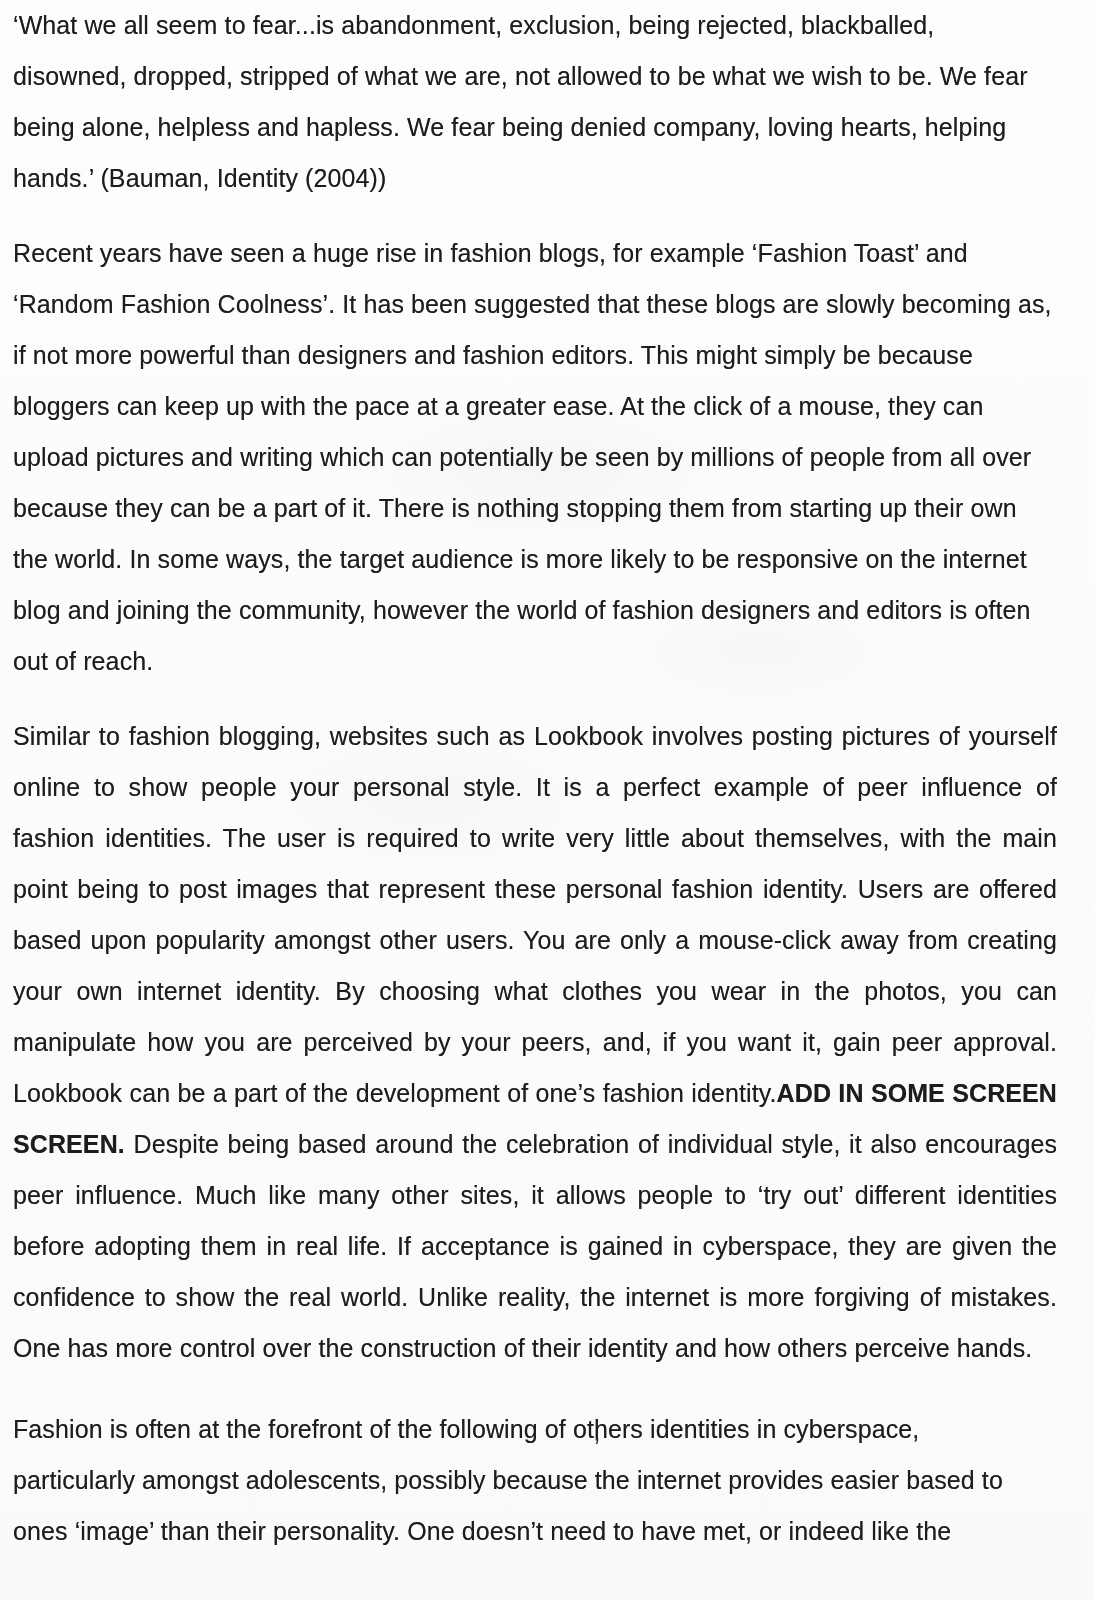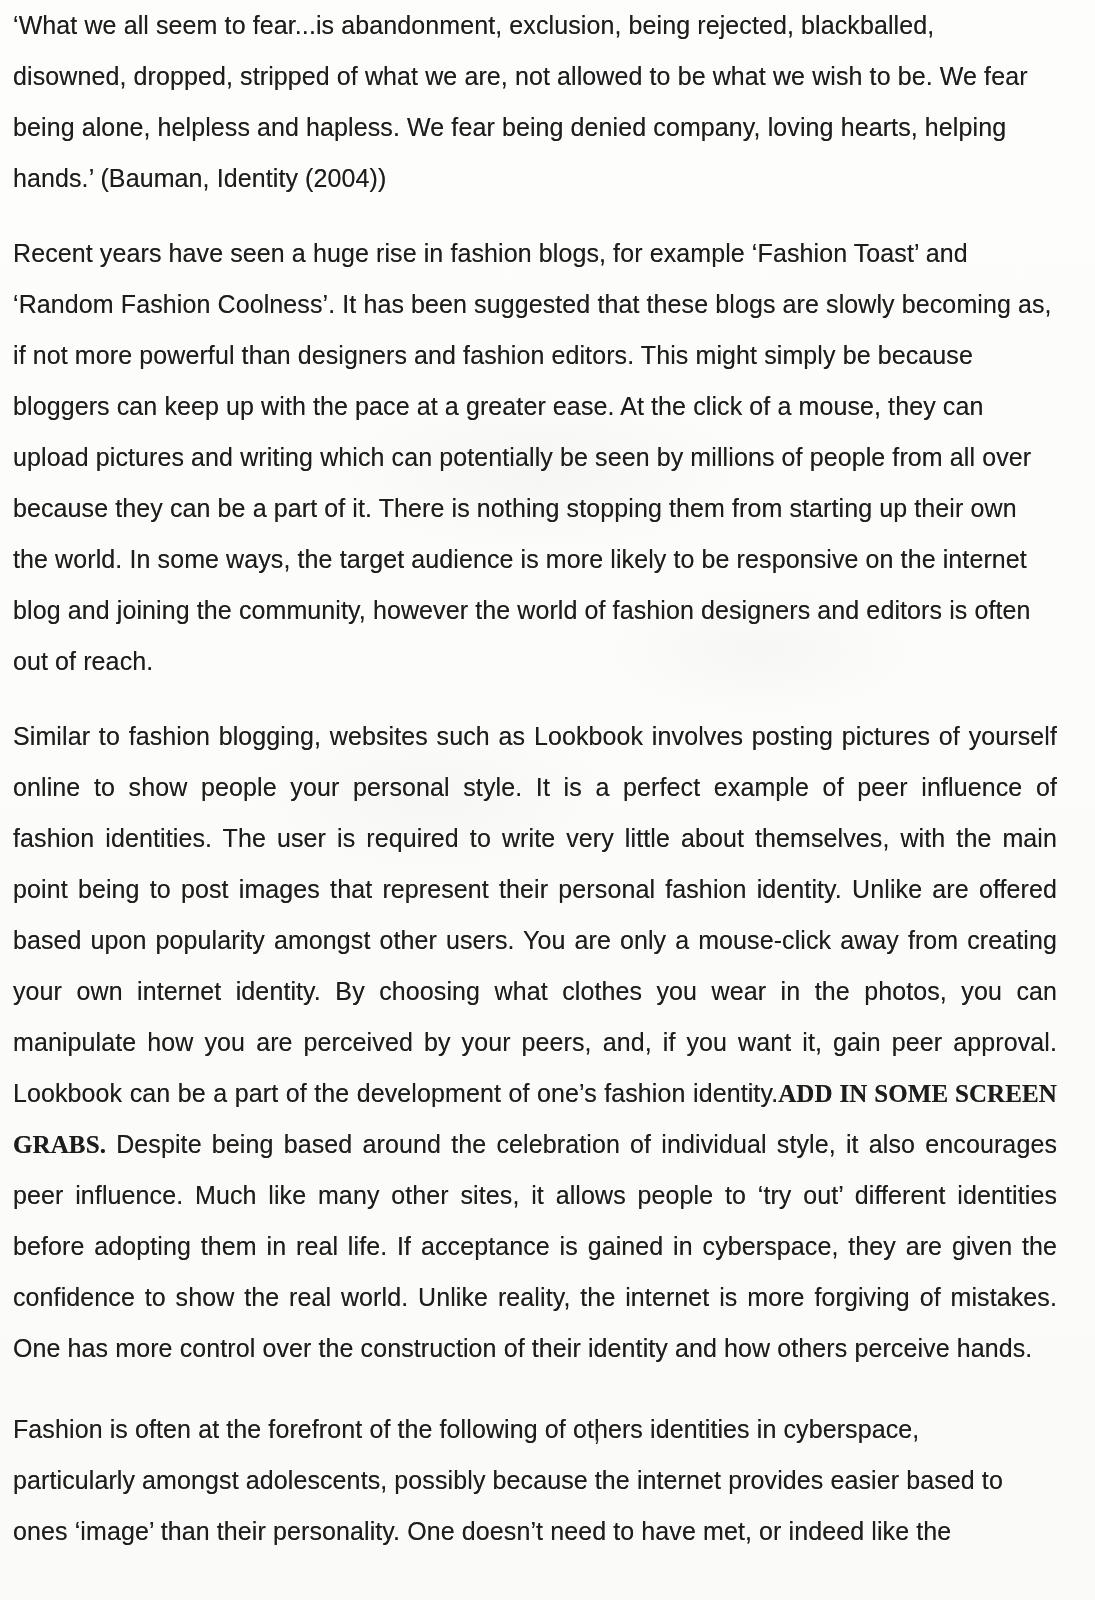--- a/index.html
+++ b/index.html
@@ -39,21 +39,20 @@
     letter-spacing: 0.1px;
     text-shadow: 0 0 0.5px rgba(20,20,20,0.55);
   }
   .line.j {
     text-align: justify;
     text-align-last: justify;
     text-justify: inter-word;
   }
   .run-bold {
     font-weight: 700;
-    font-family: Liberation Serif, serif;
   }
   .artifact {
     position: absolute;
     left: 594px;
     top: 1432px;
     font-size: 26px;
     color: #2a2a2a;
   }
 </style>
 </head>
@@ -75,26 +74,26 @@
         <div class="line"><span class="run">upload pictures and writing which can potentially be seen by millions of people from all over</span></div>
         <div class="line"><span class="run">because they can be a part of it. There is nothing stopping them from starting up their own</span></div>
         <div class="line"><span class="run">the world. In some ways, the target audience is more likely to be responsive on the internet</span></div>
         <div class="line"><span class="run">blog and joining the community, however the world of fashion designers and editors is often</span></div>
         <div class="line"><span class="run">out of reach.</span></div>
       </div>
       <div class="para">
         <div class="line j"><span class="run">Similar to fashion blogging, websites such as Lookbook involves posting pictures of yourself</span></div>
         <div class="line j"><span class="run">online to show people your personal style. It is a perfect example of peer influence of</span></div>
         <div class="line j"><span class="run">fashion identities. The user is required to write very little about themselves, with the main</span></div>
-        <div class="line j"><span class="run">point being to post images that represent their personal fashion identity. Unlike are offered</span></div>
+        <div class="line j"><span class="run">point being to post images that represent these personal fashion identity. Users are offered</span></div>
         <div class="line j"><span class="run">based upon popularity amongst other users.  You are only a mouse-click away from creating</span></div>
         <div class="line j"><span class="run">your own internet identity. By choosing what clothes you wear in the photos, you can</span></div>
         <div class="line j"><span class="run">manipulate how you are perceived by your peers, and, if you want it, gain peer approval.</span></div>
         <div class="line j"><span class="run">Lookbook can be a part of the development of one’s fashion identity.</span><span class="run-bold">ADD IN SOME SCREEN</span></div>
-        <div class="line j"><span class="run-bold">GRABS.</span><span class="run"> Despite being based around the celebration of individual style, it also encourages</span></div>
+        <div class="line j"><span class="run-bold">SCREEN.</span><span class="run"> Despite being based around the celebration of individual style, it also encourages</span></div>
         <div class="line j"><span class="run">peer influence. Much like many other sites, it allows people to ‘try out’ different identities</span></div>
         <div class="line j"><span class="run">before adopting them in real life. If acceptance is gained in cyberspace, they are given the</span></div>
         <div class="line j"><span class="run">confidence to show the real world. Unlike reality, the internet is more forgiving of mistakes.</span></div>
         <div class="line"><span class="run">One has more control over the construction of their identity and how others perceive hands.</span></div>
       </div>
       <div class="para last-gap">
         <div class="line"><span class="run">Fashion is often at the forefront of the following of others identities in cyberspace,</span></div>
         <div class="line"><span class="run">particularly amongst adolescents, possibly because the internet provides easier based to</span></div>
         <div class="line"><span class="run">ones ‘image’ than their personality. One doesn’t need to have met, or indeed like the</span></div>
       </div>

